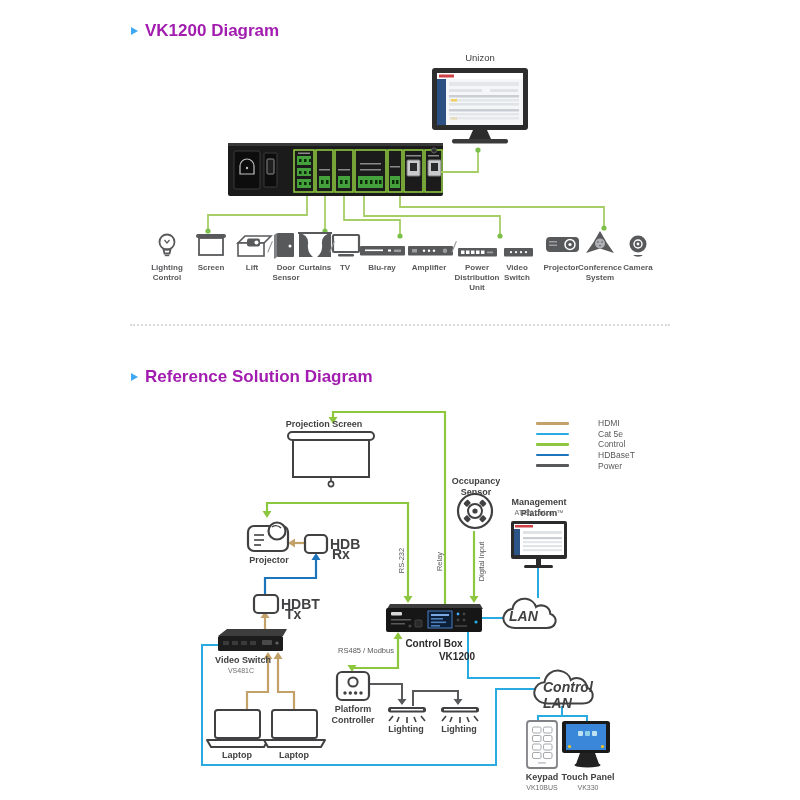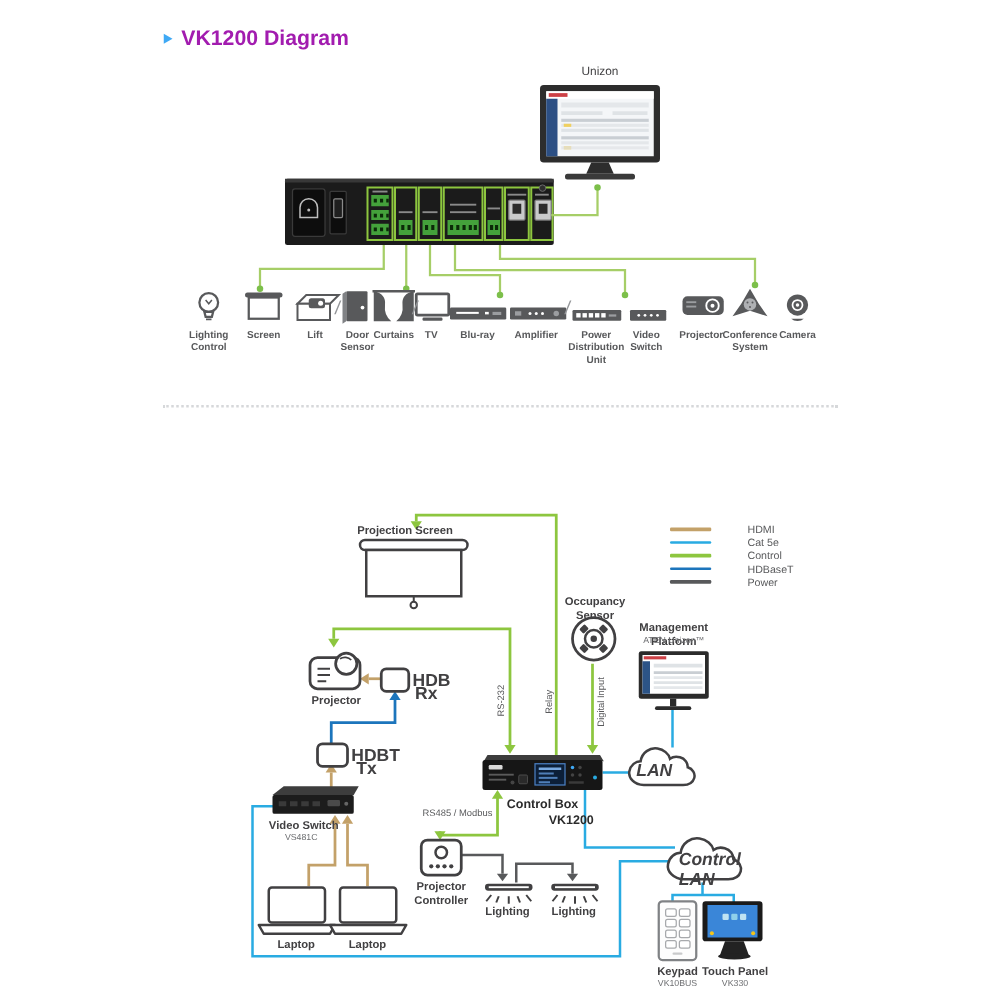--- a/index.html
+++ b/index.html
@@ -449,20 +449,24 @@
   <div class="dev-label" style="left:539px;top:263px;width:44px;">Projector</div>
   <div class="dev-label" style="left:572px;top:263px;width:56px;">Conference System</div>
   <div class="dev-label" style="left:616px;top:263px;width:44px;">Camera</div>
 
   <div class="slash" style="left:268px;top:238px;">/</div>
   <div class="slash" style="left:330px;top:238px;">/</div>
   <div class="slash" style="left:452px;top:238px;">/</div>
 
   <div class="divider"></div>
 
+  <div class="sec-title" style="left:131px;top:367px;">
+    <span class="tri"></span>
+    <span>Reference Solution Diagram</span>
+  </div>
 
   <div class="legend">
     <div class="legend-row">
       <span class="legend-swatch" style="background: rgb(195, 161, 105);"></span>
       <span class="legend-text">HDMI</span>
     </div>
     <div class="legend-row">
       <span class="legend-swatch" style="background: rgb(41, 171, 226);"></span>
       <span class="legend-text">Cat 5e</span>
     </div>
@@ -498,21 +502,21 @@
 
   <div class="node-label" style="left:494px;top:497px;width:90px;">Management Platform</div>
   <div class="node-sub" style="left:509px;top:509px;width:60px;">ATEN Unizon™</div>
 
   <div class="cloud-text" style="left:509px;top:608px;width:40px;">LAN</div>
   <div class="cloud-text" style="left:543px;top:679px;width:40px;">Control LAN</div>
 
   <div class="node-label-bold" style="left:394px;top:637px;width:80px;">Control Box</div>
   <div class="node-label-bold" style="left:417px;top:650px;width:80px;">VK1200</div>
 
-  <div class="node-label" style="left:328px;top:704px;width:50px;">Projector Controller</div>
+  <div class="node-label" style="left:328px;top:704px;width:50px;">Platform Controller</div>
   <div class="node-label" style="left:382px;top:724px;width:48px;">Lighting</div>
   <div class="node-label" style="left:435px;top:724px;width:48px;">Lighting</div>
 
   <div class="node-label" style="left:512px;top:772px;width:60px;">Keypad</div>
   <div class="node-sub" style="left:512px;top:784px;width:60px;">VK10BUS</div>
   <div class="node-label" style="left:556px;top:772px;width:64px;">Touch Panel</div>
   <div class="node-sub" style="left:558px;top:784px;width:60px;">VK330</div>
 
   <div class="rot-label" style="left:381px;top:556px;width:40px;">RS-232</div>
   <div class="rot-label" style="left:421px;top:557px;width:36px;">Relay</div>

